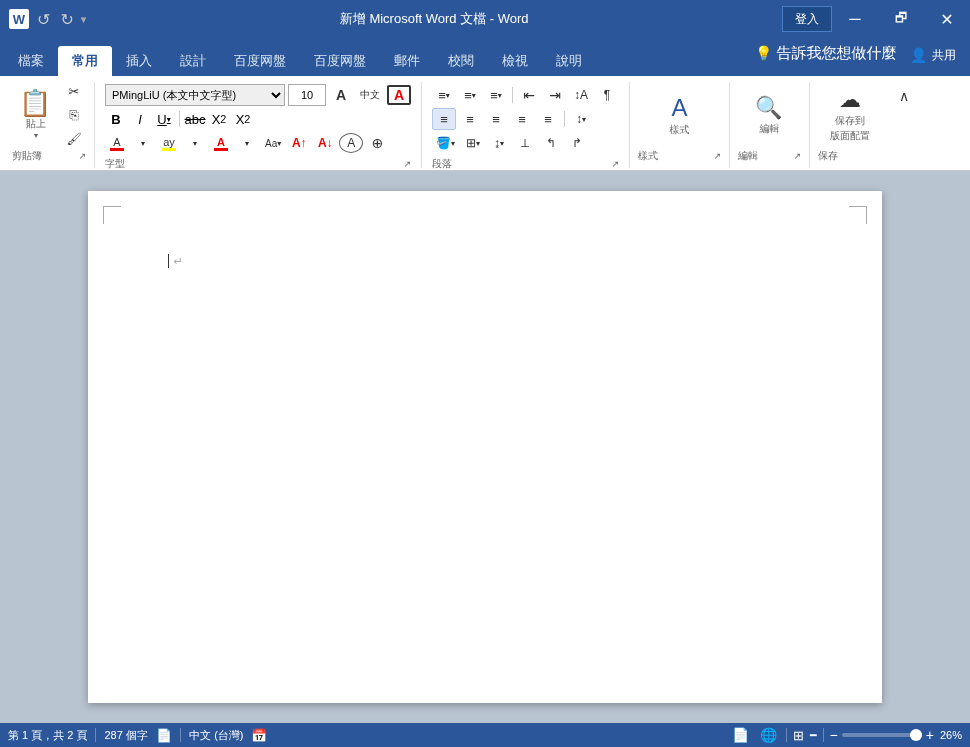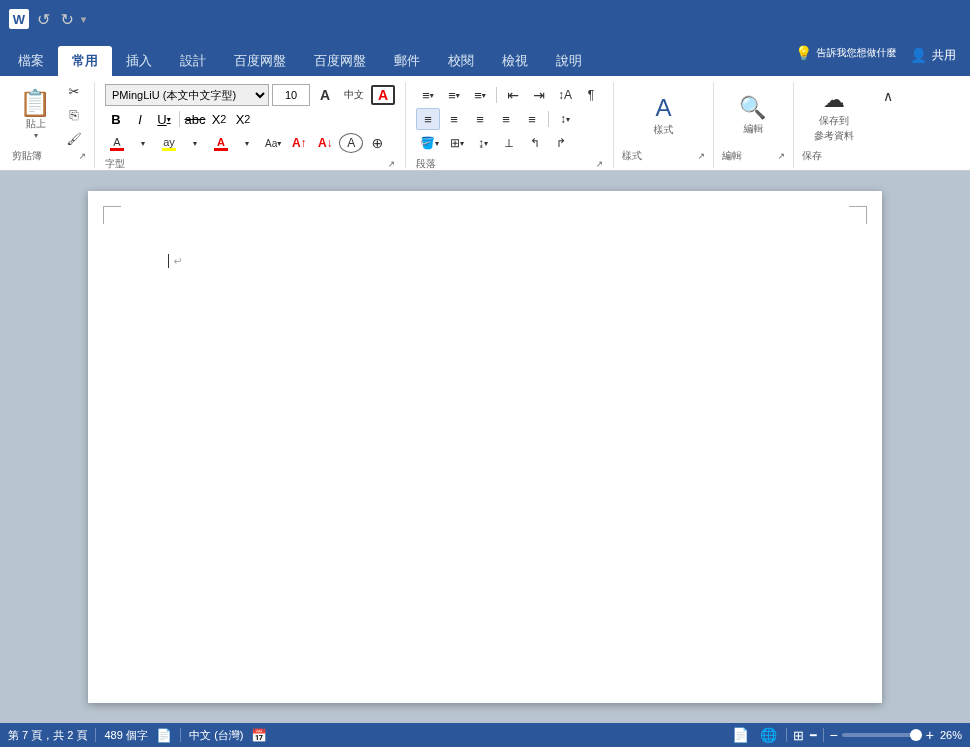--- a/index.html
+++ b/index.html
@@ -85,21 +85,21 @@
       height: 74px;
       min-width: 40px;
       color: #333;
     }
     .ribbon-label { font-size: 10px; color: #666; text-align: center; margin-top: 1px; }
     .group-label { font-size: 10px; color: #666; text-align: center; padding: 1px 0; }
     .group-header { display: flex; align-items: center; justify-content: space-between; }
     .collapse-icon { font-size: 9px; color: #666; cursor: pointer; }
 
     
-    .font-select { font-size: 11px; height: 22px; border: 1px solid #aaa; padding: 0 2px; width: 164px; cursor: pointer; }
+    .font-select { font-size: 11px; height: 22px; border: 1px solid #aaa; padding: 0 2px; width: 180px; cursor: pointer; }
     .font-size-input { font-size: 11px; height: 22px; border: 1px solid #aaa; padding: 0 4px; width: 38px; cursor: pointer; text-align: center; }
     .font-btn { display: flex; align-items: center; justify-content: center; width: 22px; height: 22px; cursor: pointer; font-size: 13px; border-radius: 2px; border: 1px solid transparent; }
     .font-btn.bold { font-weight: bold; }
     .font-btn.italic { font-style: italic; }
     .font-btn.underline { text-decoration: underline; }
 
     
     .doc-area { flex: 1; background: #b8c4d0; overflow: auto; display: flex; justify-content: center; padding: 20px 0; position: relative; }
     .doc-page { background: #fff; width: 794px; min-height: 500px; box-shadow: 0 2px 8px rgba(0,0,0,0.3); position: relative; padding: 60px 80px; }
     .page-corner-tl { position: absolute; top: 15px; left: 15px; width: 18px; height: 18px; border-top: 1.5px solid #aaa; border-left: 1.5px solid #aaa; }
@@ -123,38 +123,45 @@
 <body>
 
 <div class="title-bar">
   <div class="title-bar-left">
     <div class="title-bar-icon">
       <div class="word-icon">W</div>
     </div>
     <span class="title-bar-undo" title="元復">↺</span>
     <span class="title-bar-undo" title="重做">↻</span>
     <span style="color:#aaa;font-size:11px;">▾</span>
+  </div>
+  <div class="title-bar-title">新增 Microsoft Word 文檔 - Word</div>
+  <div class="title-bar-right">
+    <div class="title-bar-login">登入</div>
+    <div class="title-bar-btn">─</div>
+    <div class="title-bar-btn title-bar-restore">🗗</div>
+    <div class="title-bar-btn title-bar-close">✕</div>
   </div>
 </div>
 
 <div class="tab-bar">
   <div class="tab-item">檔案</div>
   <div class="tab-item active">常用</div>
   <div class="tab-item">插入</div>
   <div class="tab-item">設計</div>
   <div class="tab-item">百度网盤</div>
   <div class="tab-item">百度网盤</div>
   <div class="tab-item">郵件</div>
   <div class="tab-item">校閱</div>
   <div class="tab-item">檢視</div>
   <div class="tab-item">說明</div>
   <div class="tab-bar-right">
     <div style="display:flex;align-items:center;gap:4px;padding-bottom:4px;">
       <span style="color:#fff;font-size:14px;">💡</span>
-      <span style="color:#fff;font-size:10px;">告訴我您想做什麼</span>
+      <span style="color:#fff;font-size:15px;">告訴我您想做什麼</span>
     </div>
     <div class="share-btn">
       <span style="font-size:14px;">👤</span>
       <span>共用</span>
     </div>
   </div>
 </div>
 
 <div class="ribbon">
   <div style="display:flex;height:90px;padding:2px 0;">
@@ -290,21 +297,21 @@
         <span class="group-label">編輯</span>
         <span class="collapse-icon">↗</span>
       </div>
     </div>
 
     <div class="ribbon-group" style="min-width:80px;align-items:center;border-right:none;">
       <div style="display:flex;flex-direction:column;align-items:center;padding:4px;height:66px;justify-content:center;">
         <div class="ribbon-btn-large" style="height:66px;min-width:60px;">
           <div style="font-size:22px;">☁</div>
           <div class="ribbon-label" style="white-space:nowrap;">保存到</div>
-          <div class="ribbon-label" style="white-space:nowrap;">參考資料</div>
+          <div class="ribbon-label" style="white-space:nowrap;">版面配置</div>
         </div>
       </div>
       <div class="group-header" style="width:100%;padding:0 2px 2px;">
         <span class="group-label">保存</span>
       </div>
     </div>
 
     <div style="display:flex;align-items:flex-start;padding:4px 2px;">
       <div class="ribbon-btn" style="font-size:14px;height:20px;">∧</div>
     </div>
@@ -316,23 +323,23 @@
     <div class="page-corner-tl"></div>
     <div class="page-corner-tr"></div>
     <div>
       <span class="cursor-line"></span>
       <span class="paragraph-mark">↵</span>
     </div>
   </div>
 </div>
 
 <div class="status-bar">
-  <div class="status-item">第 7 頁，共 2 頁</div>
+  <div class="status-item">第 1 頁，共 2 頁</div>
   <div class="status-sep"></div>
-  <div class="status-item">489 個字</div>
+  <div class="status-item">287 個字</div>
   <div class="status-item" style="font-size:13px;">📄</div>
   <div class="status-sep"></div>
   <div class="status-item">中文 (台灣)</div>
   <div class="status-item" style="font-size:13px;">📅</div>
   <div class="status-right">
     <div class="status-view-btn" style="color:#fff;font-size:14px;">📄</div>
     <div class="status-view-btn" style="color:#fff;font-size:14px;">🌐</div>
     <div class="status-sep"></div>
     <div style="display:flex;align-items:center;color:#fff;font-size:13px;">⊞</div>
     <div style="display:flex;align-items:center;color:#fff;font-size:11px;">━</div>

